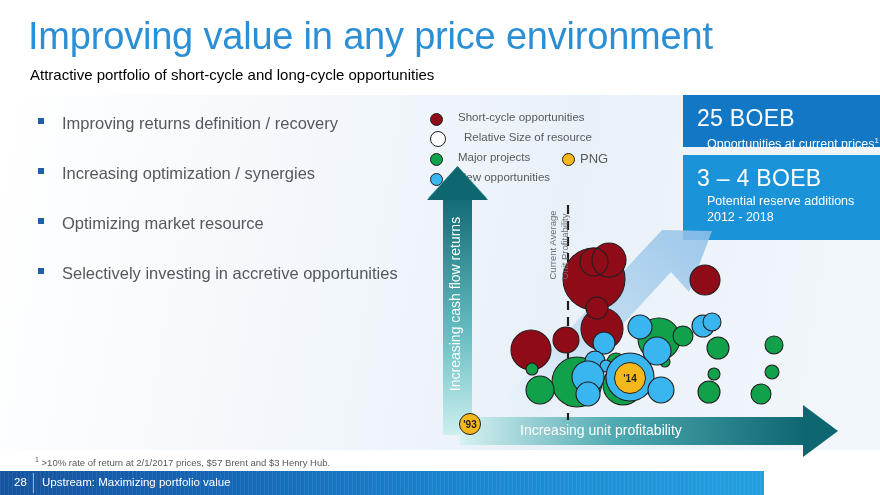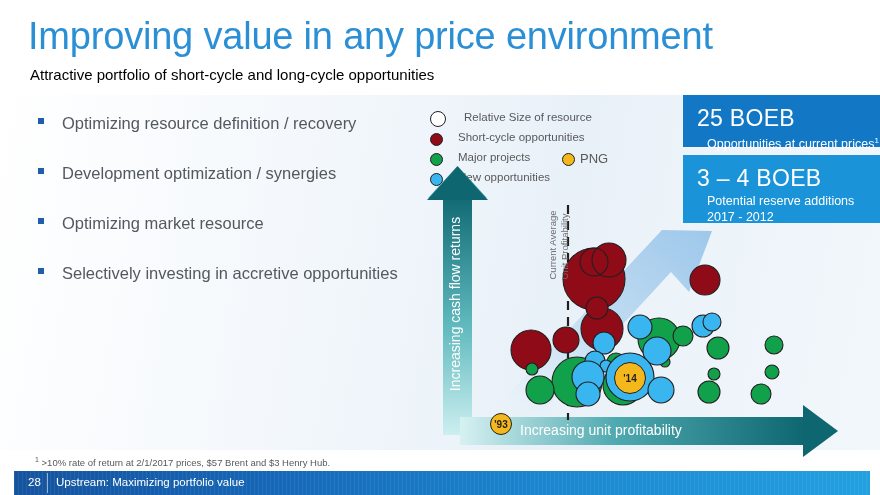--- a/index.html
+++ b/index.html
@@ -49,21 +49,21 @@
   .lrow.first .ltx{left:34px;}
   .png-dot{
     position:absolute;left:132px;top:3px;width:13px;height:13px;border-radius:50%;
     border:1.4px solid #231f20;box-sizing:border-box;background:#f5b81c;
   }
   .png-tx{position:absolute;left:150px;top:1px;font-size:13px;color:#58595b;}
 
   
   .infobox{position:absolute;left:683px;width:197px;color:#ffffff;}
   .box1{top:95px;height:52px;background:#1277c4;}
-  .box2{top:155px;height:68px;background:#1a93d9;}
+  .box2{top:155px;height:85px;background:#1a93d9;}
   .bignum{font-size:23px;font-weight:400;padding:10px 0 0 14px;line-height:26px;letter-spacing:.3px;}
   .sub{font-size:12.5px;padding:2px 0 0 24px;line-height:16px;}
   .sup{font-size:8px;vertical-align:super;}
 
   svg{position:absolute;left:0;top:0;overflow:visible;}
 
   .vaxis-label{
     position:absolute;left:445px;top:196px;width:20px;height:215px;
     display:flex;align-items:center;justify-content:center;
   }
@@ -82,29 +82,29 @@
     font-size:9.5px;line-height:11px;color:#6d6e71;text-align:left;white-space:nowrap;
   }
   .dash-label span.l2{left:-10px;}
 
   .yr{
     position:absolute;border-radius:50%;background:#f5b81c;border:1.2px solid #231f20;
     display:flex;align-items:center;justify-content:center;
     font-size:10px;font-weight:700;color:#231f20;box-sizing:border-box;
   }
   .yr14{left:614px;top:362px;width:32px;height:32px;font-size:10px;}
-  .yr93{left:459px;top:413px;width:22px;height:22px;margin-left:31px;}
+  .yr93{left:459px;top:413px;width:22px;height:22px;}
 
   
   .footnote{
     position:absolute;left:35px;top:456px;font-size:9.5px;color:#58595b;white-space:nowrap;
   }
   .footnote .sup{font-size:7px;vertical-align:super;}
   .footer{
-    position:absolute;left:14px;top:471px;width:856px;height:24px;
+    position:absolute;left:0;top:471px;width:764px;height:24px;
     background:
       repeating-linear-gradient(90deg, rgba(255,255,255,.07) 0px, rgba(255,255,255,.07) 1px, rgba(255,255,255,0) 1px, rgba(255,255,255,0) 4px),
       linear-gradient(90deg,#15539e 0%,#1565b5 28%,#1b86cf 62%,#22a0e0 100%);
   }
   .pgnum{
     position:absolute;left:14px;top:5px;font-size:11.5px;color:#ffffff;
   }
   .fdiv{position:absolute;left:33px;top:2px;width:1px;height:20px;background:rgba(255,255,255,.55);}
   .ftext{position:absolute;left:42px;top:5px;font-size:11.5px;color:#ffffff;white-space:nowrap;}
 </style>
@@ -114,44 +114,44 @@
 <div id="slide">
 
   <div class="title">Improving value in any price environment</div>
   <div class="subtitle">Attractive portfolio of short-cycle and long-cycle opportunities</div>
 
   <div class="panel">
 
     <div class="bullets">
       <div class="bullet" style="margin-bottom:26px;">
         <span class="sq"></span>
-        <span class="tx">Optimizing resource definition / recovery</span>
+        <span class="tx">Improving returns definition / recovery</span>
       </div>
       <div class="bullet" style="margin-bottom:26px;">
         <span class="sq"></span>
-        <span class="tx">Development optimization / synergies</span>
+        <span class="tx">Increasing optimization / synergies</span>
       </div>
       <div class="bullet" style="margin-bottom:26px;">
         <span class="sq"></span>
         <span class="tx">Optimizing market resource</span>
       </div>
       <div class="bullet">
         <span class="sq"></span>
         <span class="tx">Selectively investing in accretive opportunities</span>
       </div>
     </div>
 
     <div class="legend">
+      <div class="lrow">
+        <span class="ldot" style="background:#8f0b18;"></span>
+        <span class="ltx">Short-cycle opportunities</span>
+      </div>
       <div class="lrow first">
         <span class="ldot" style="background:#ffffff;width:16px;height:16px;top:1px;"></span>
         <span class="ltx">Relative Size of resource</span>
-      </div>
-      <div class="lrow">
-        <span class="ldot" style="background:#8f0b18;"></span>
-        <span class="ltx">Short-cycle opportunities</span>
       </div>
       <div class="lrow">
         <span class="ldot" style="background:#11a14a;"></span>
         <span class="ltx">Major projects</span>
         <span class="png-dot"></span>
         <span class="png-tx">PNG</span>
       </div>
       <div class="lrow">
         <span class="ldot" style="background:#39b6ef;"></span>
         <span class="ltx">New opportunities</span>
@@ -159,21 +159,21 @@
     </div>
   </div>
 
   <div class="infobox box1">
     <div class="bignum">25 BOEB</div>
     <div class="sub"><span>Opportunities at current prices</span><span class="sup">1</span></div>
   </div>
   <div class="infobox box2">
     <div class="bignum">3 – 4 BOEB</div>
     <div class="sub">Potential reserve additions</div>
-    <div class="sub" style="padding-top:0;">2017 - 2012</div>
+    <div class="sub" style="padding-top:0;">2012 - 2018</div>
   </div>
 
   <svg width="880" height="495">
     <defs>
       <linearGradient id="vgrad" x1="0" y1="1" x2="0" y2="0">
         <stop offset="0%" stop-color="#cdeff0"></stop>
         <stop offset="45%" stop-color="#5fb9bd"></stop>
         <stop offset="100%" stop-color="#0d6670"></stop>
       </linearGradient>
       <linearGradient id="hgrad" x1="0" y1="0" x2="1" y2="0">

